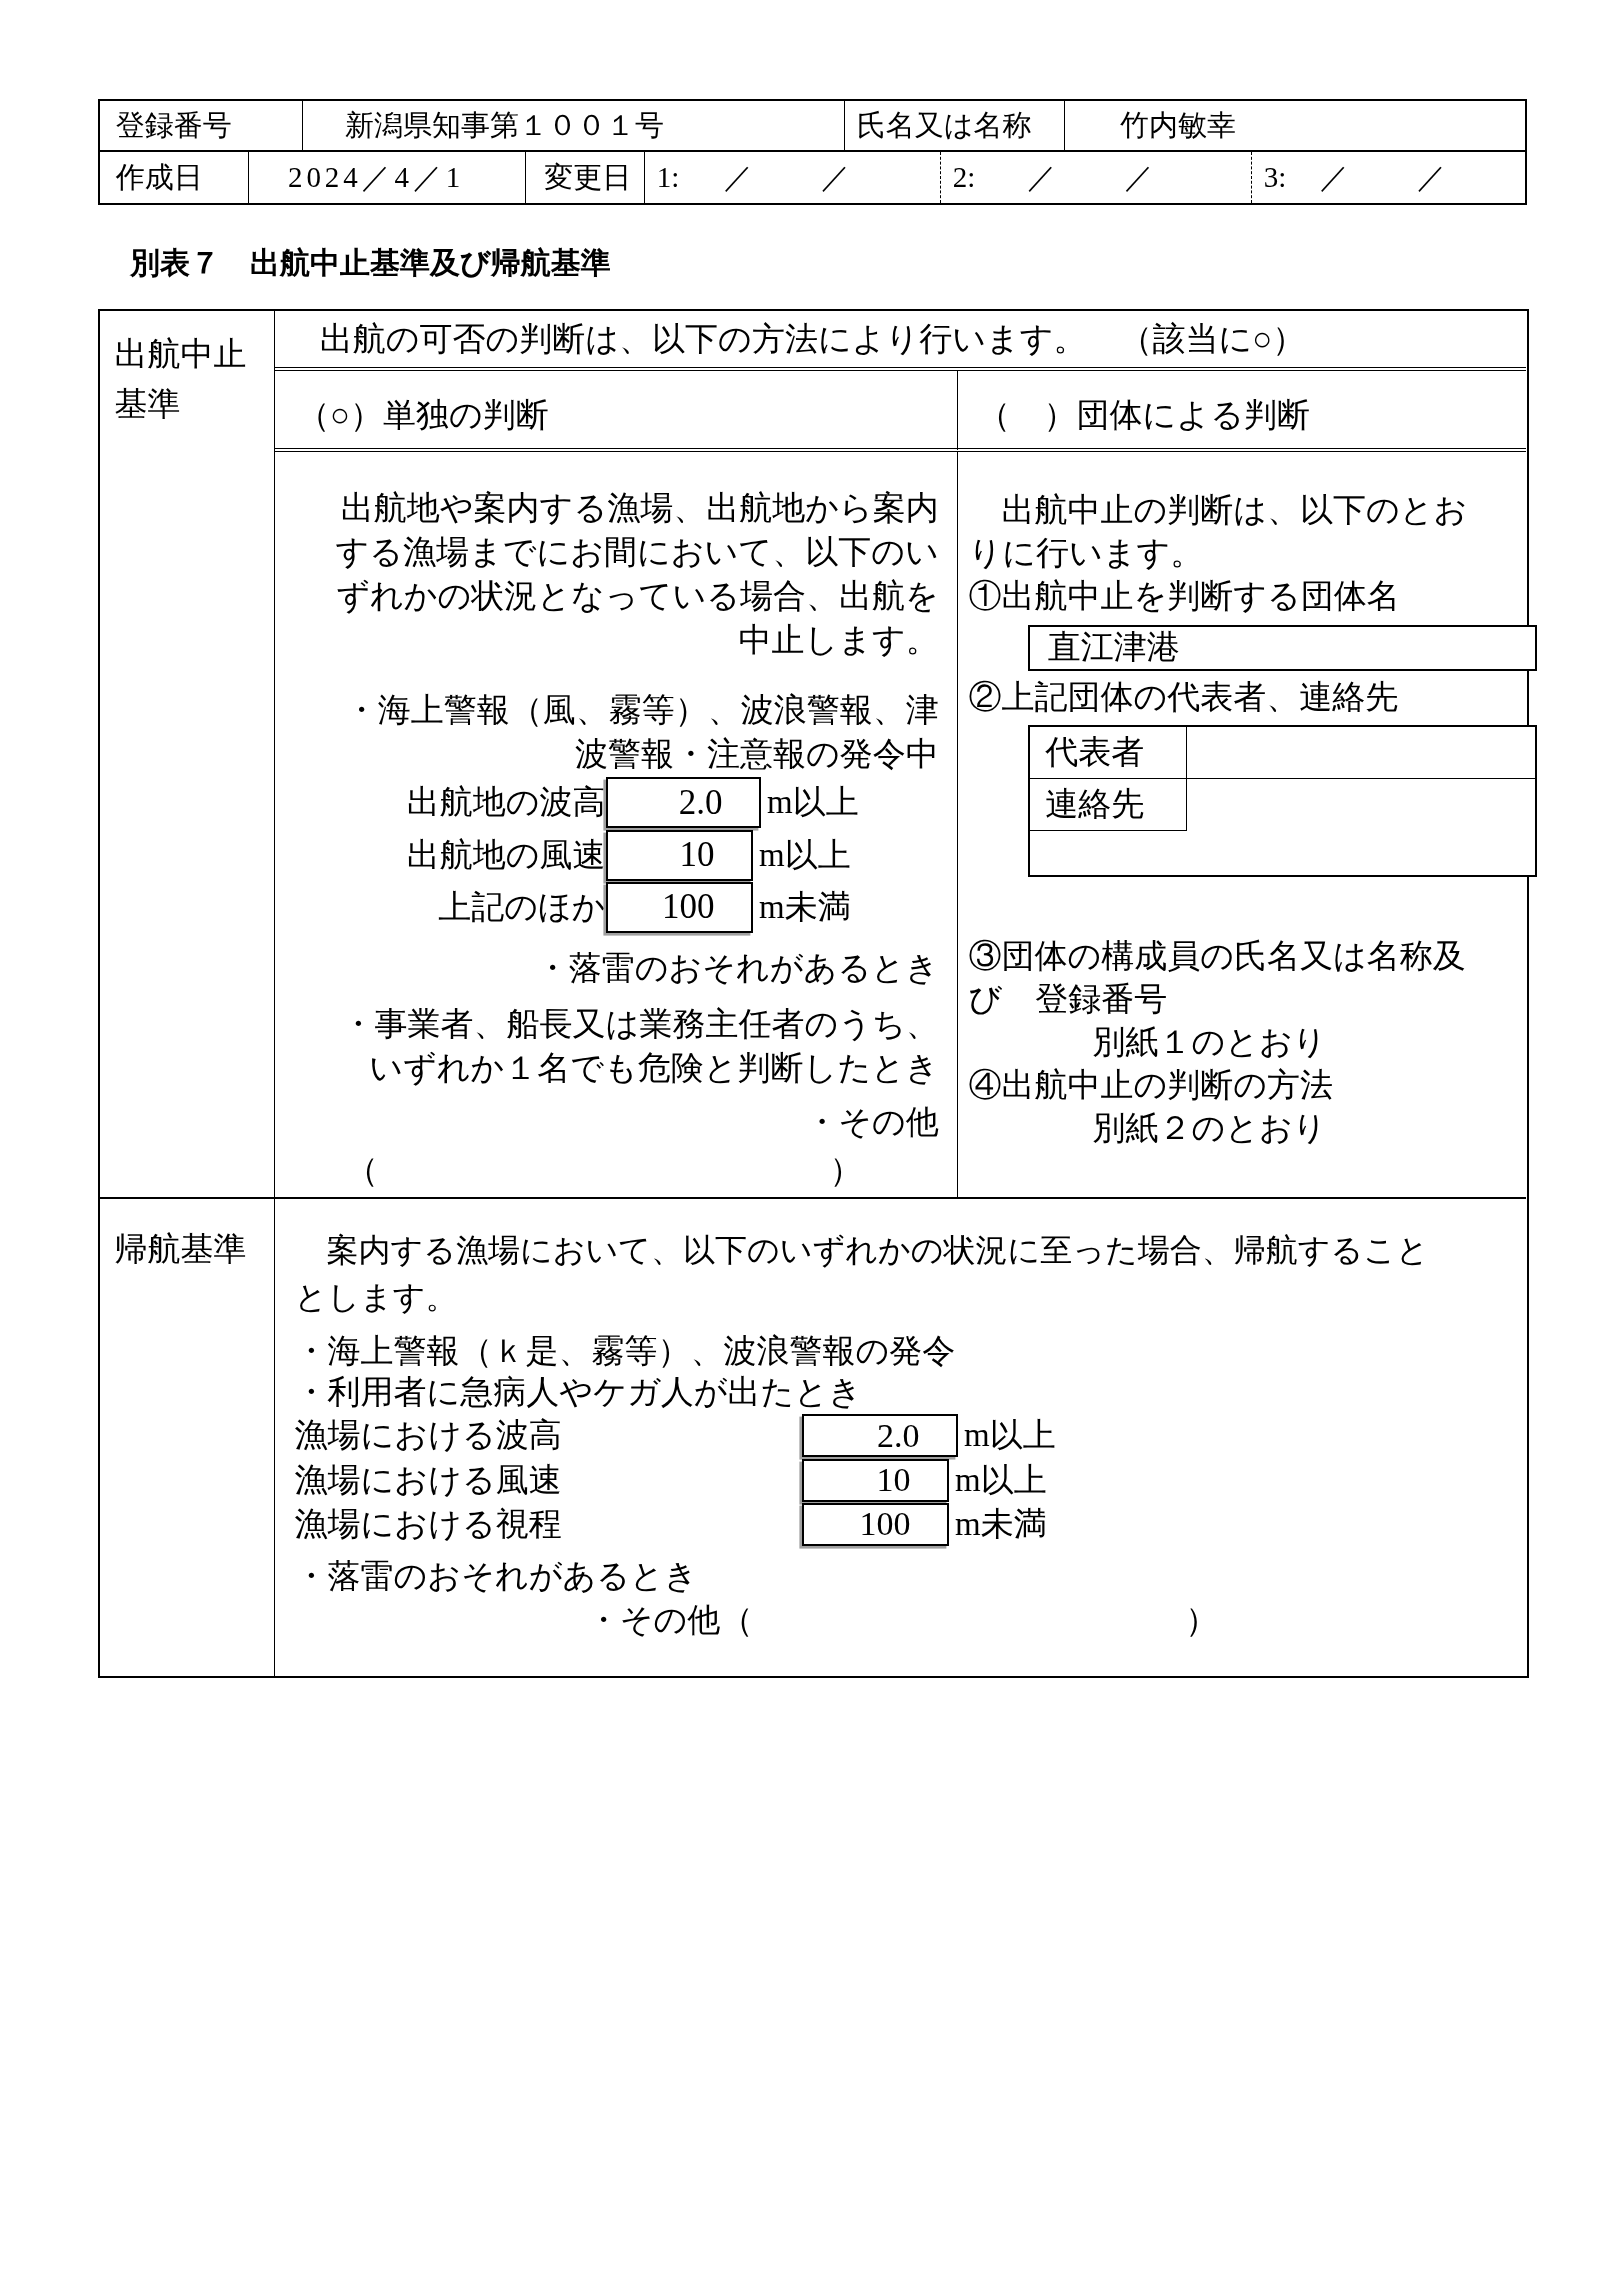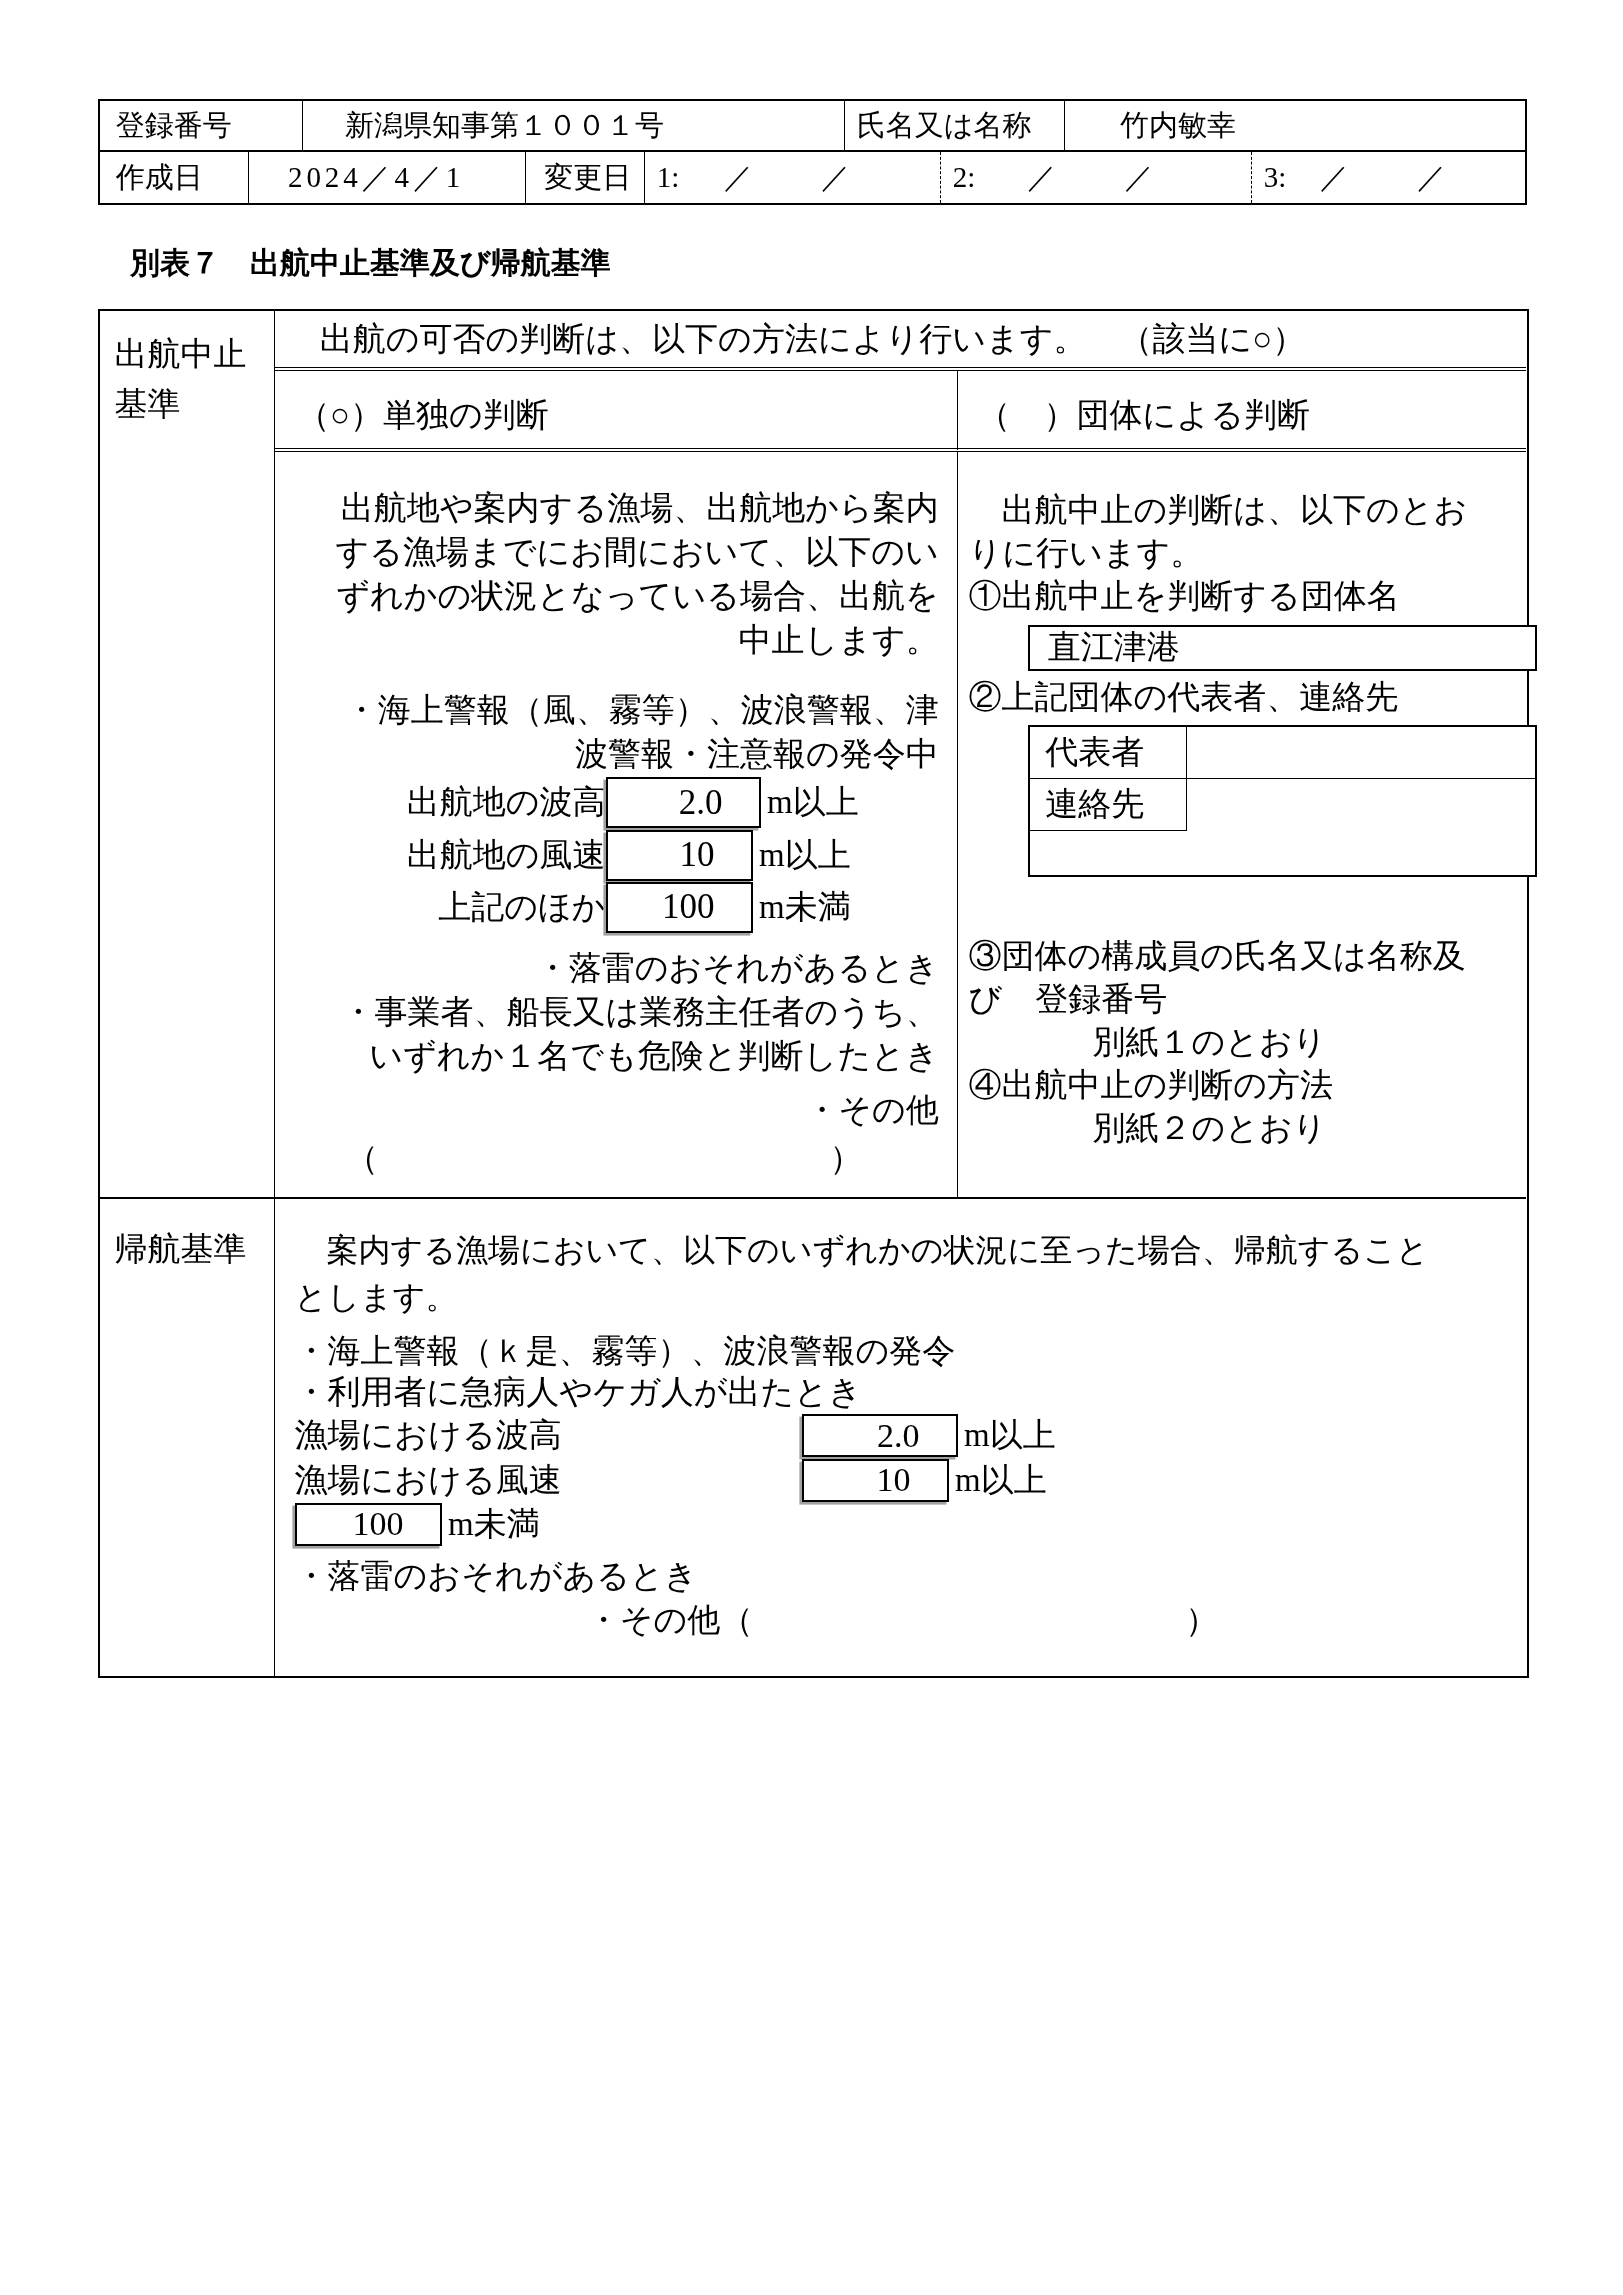--- a/index.html
+++ b/index.html
@@ -65,21 +65,21 @@
   .lrow { display:flex; align-items:center; height:51px; margin-top:1.3px; white-space:nowrap; }
   .lrow .vlabel { width:311px; }
   .vbox {
     height:100%; border:2px solid #000; box-shadow:-2.6px 2.6px 0 #a0a0a0;
     display:flex; align-items:center; justify-content:flex-end;
     padding-right:36px; font-size:35px; background:#fff;
   }
   .lrow .vbox { width:147px; }
   .lrow.first .vbox { width:155px; }
   .vunit { padding-left:6.5px; }
-  .mt20 { margin-top:13px; } .mt12 { margin-top:0; } .mt16 { margin-top:10.5px; }
+  .mt20 { margin-top:13px; } .mt12 { margin-top:12px; } .mt16 { margin-top:10.5px; }
   .paren-row { display:flex; line-height:44px; margin-top:3.9px; }
   .paren-row .po { margin-left:51px; }
   .paren-gap { display:inline-block; width:451px; }
   
   .rline { line-height:43px; white-space:nowrap; }
   .orgbox {
     margin:6.5px 0 5.2px 59px; width:509px; height:46px;
     border:2px solid #000; display:flex; align-items:center; padding-left:18.3px; background:#fff;
   }
   .reptable { margin:6.5px 0 0 59px; width:509px; border:2px solid #000; background:#fff; }
@@ -216,20 +216,21 @@
       <span class="vlabel">漁場における波高</span>
       <span class="vbox">2.0</span>
       <span class="vunit">m以上</span>
     </div>
     <div class="rrow">
       <span class="vlabel">漁場における風速</span>
       <span class="vbox">10</span>
       <span class="vunit">m以上</span>
     </div>
     <div class="rrow">
+      <span class="vlabel">漁場における視程</span>
       <span class="vbox">100</span>
       <span class="vunit">m未満</span>
     </div>
 
     <div class="r4b mt16">・落雷のおそれがあるとき</div>
     <div class="other-row">
       <span>・その他（</span>
       <span class="other-gap"></span>
       <span>）</span>
     </div>

